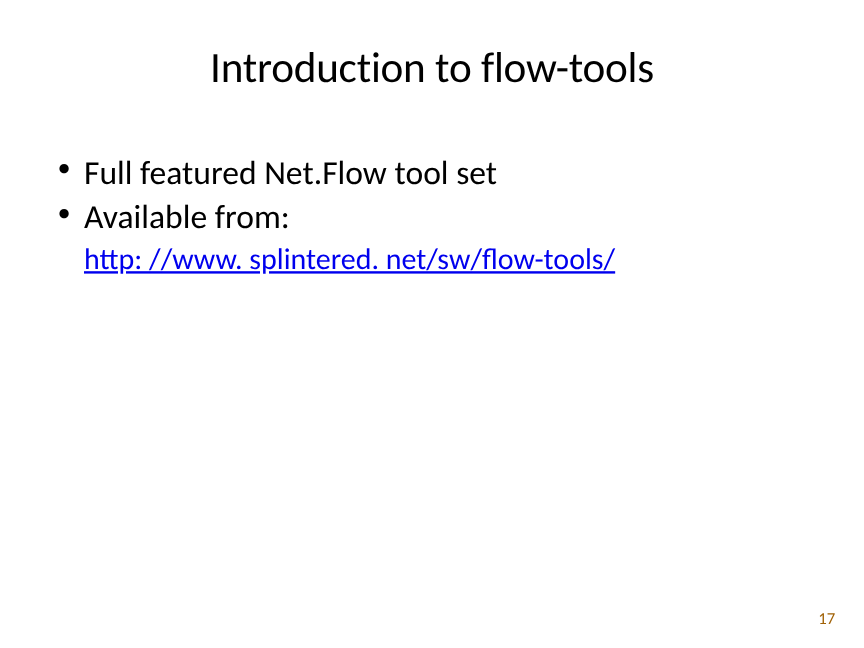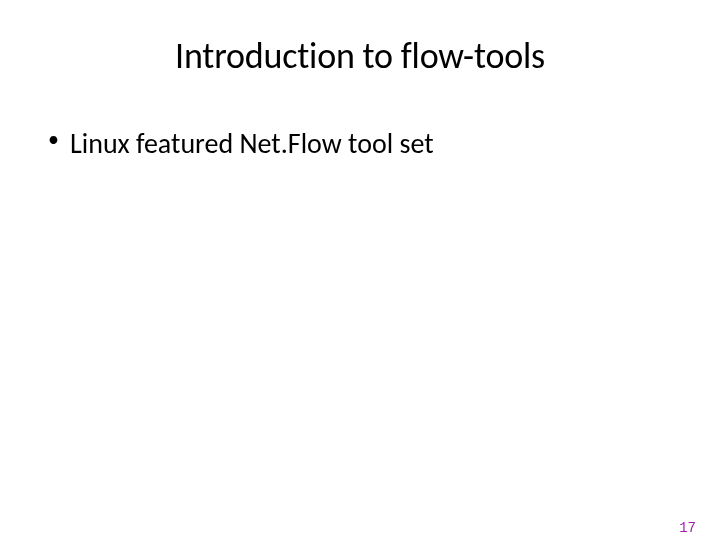--- a/index.html
+++ b/index.html
@@ -48,29 +48,30 @@
       font-size: 25px;
       color: #0000EE;
       text-decoration: underline;
       padding-left: 34px;
       display: block;
       margin-top: 2px;
       margin-bottom: 10px;
     }
     .page-num {
       position: absolute;
-      bottom: 4px;
+      bottom: 16px;
       right: 24px;
       font-size: 14px;
-      color: #a21caf;
-      font-family: Liberation Mono, monospace;
+      color: #a16207;
     }
   </style>
 </head>
 <body>
 
 <div class="slide">
   <h1 class="title">Introduction to flow-tools</h1>
   <ul class="bullets">
-    <li>Linux featured Net.Flow tool set</li>
+    <li>Full featured Net.Flow tool set</li>
+    <li>Available from:</li>
   </ul>
+  <a class="link">http: //www. splintered. net/sw/flow-tools/</a>
   <div class="page-num">17</div>
 </div>
 
 </body></html>

